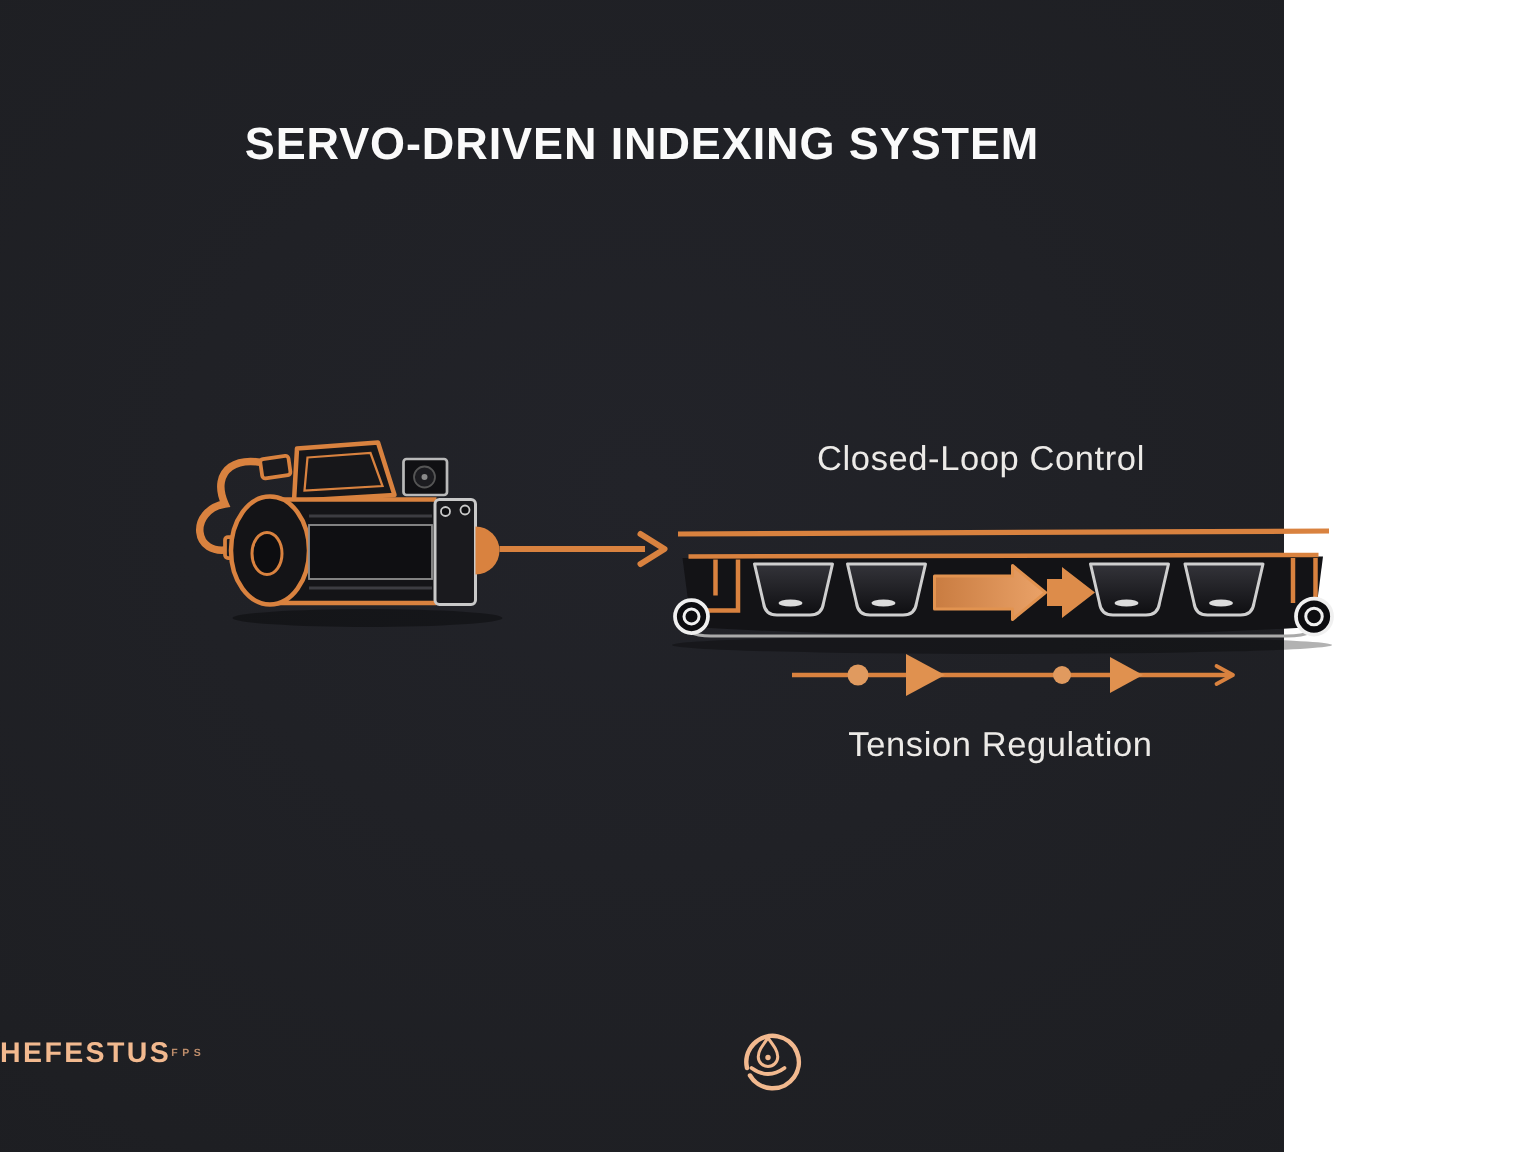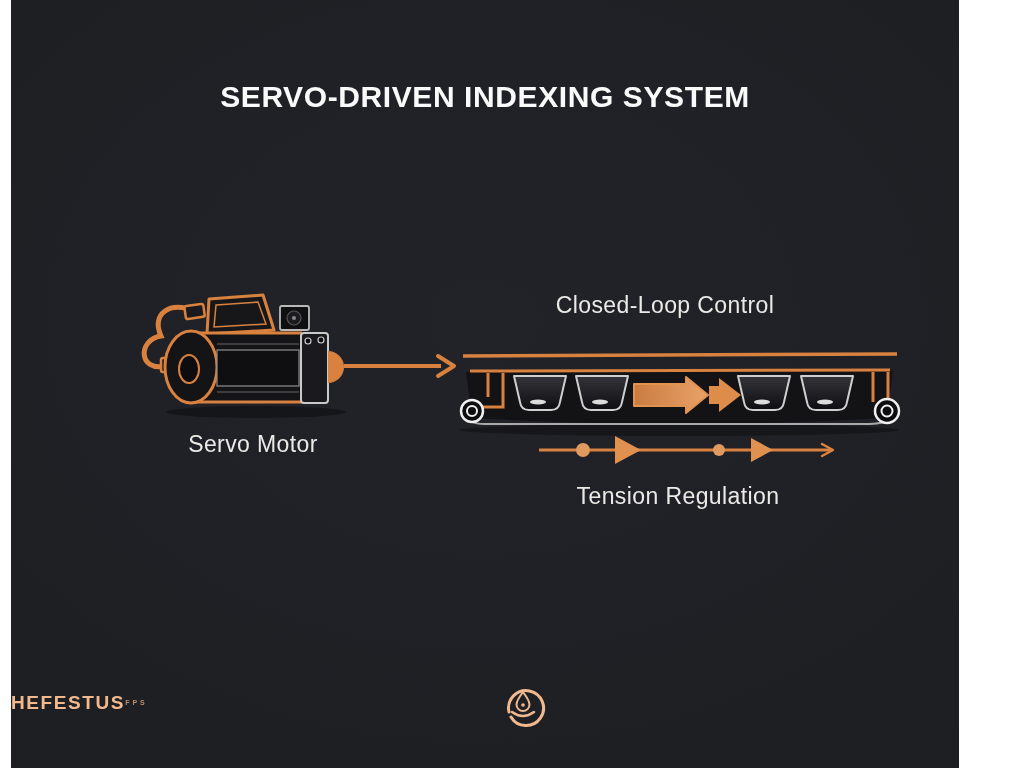--- a/index.html
+++ b/index.html
@@ -3,23 +3,22 @@
 <meta charset="utf-8">
 <style>
   html, body {
     margin: 0; padding: 0;
     width: 1024px; height: 768px;
     overflow: hidden;
     font-family: "Liberation Sans", "DejaVu Sans", sans-serif;
   }
   .canvas {
     position: relative;
-    width: 948px; height: 768px;
+    width: 856px; height: 768px;
     background: radial-gradient(130% 120% at 50% 42%, #222329 0%, #1e1f23 55%, #191a1e 100%);
-    margin-left: 11px;
   }
   .art {
     position: absolute; left: 0; top: 0;
   }
   .title {
     position: absolute;
     left: 0; right: 0; top: 80px;
     margin: 0;
     text-align: center;
     font-size: 30px;
@@ -166,21 +165,20 @@
     </g>
 
     <g fill="none" stroke="#f2b98f">
       <path d="M 500 717 A 17.5 17.5 0 1 0 498 712" stroke-width="3" stroke-linecap="round"></path>
       <path d="M 512 692 C 507.5 698 505.5 701 505.5 704.5 a 6.5 6.5 0 0 0 13 0 c 0 -3.5 -2 -6.5 -6.5 -12.5 Z" stroke-width="2"></path>
       <circle cx="512" cy="705" r="1.8" fill="#f2b98f" stroke="none"></circle>
       <path d="M 501 712 Q 512 720 523 712" stroke-width="2.5" stroke-linecap="round"></path>
     </g>
   </svg>
 
-  <div class="label label-servo">Servo Motor</div>
 
   <div class="label label-closed">Closed-Loop Control</div>
 
   <div class="label label-tension">Tension Regulation</div>
 
   <div class="footer">
     <div style="height:40px"></div>
     <div class="brand-name">HEFESTUS</div>
     <div class="brand-sub">FPS</div>
   </div>

